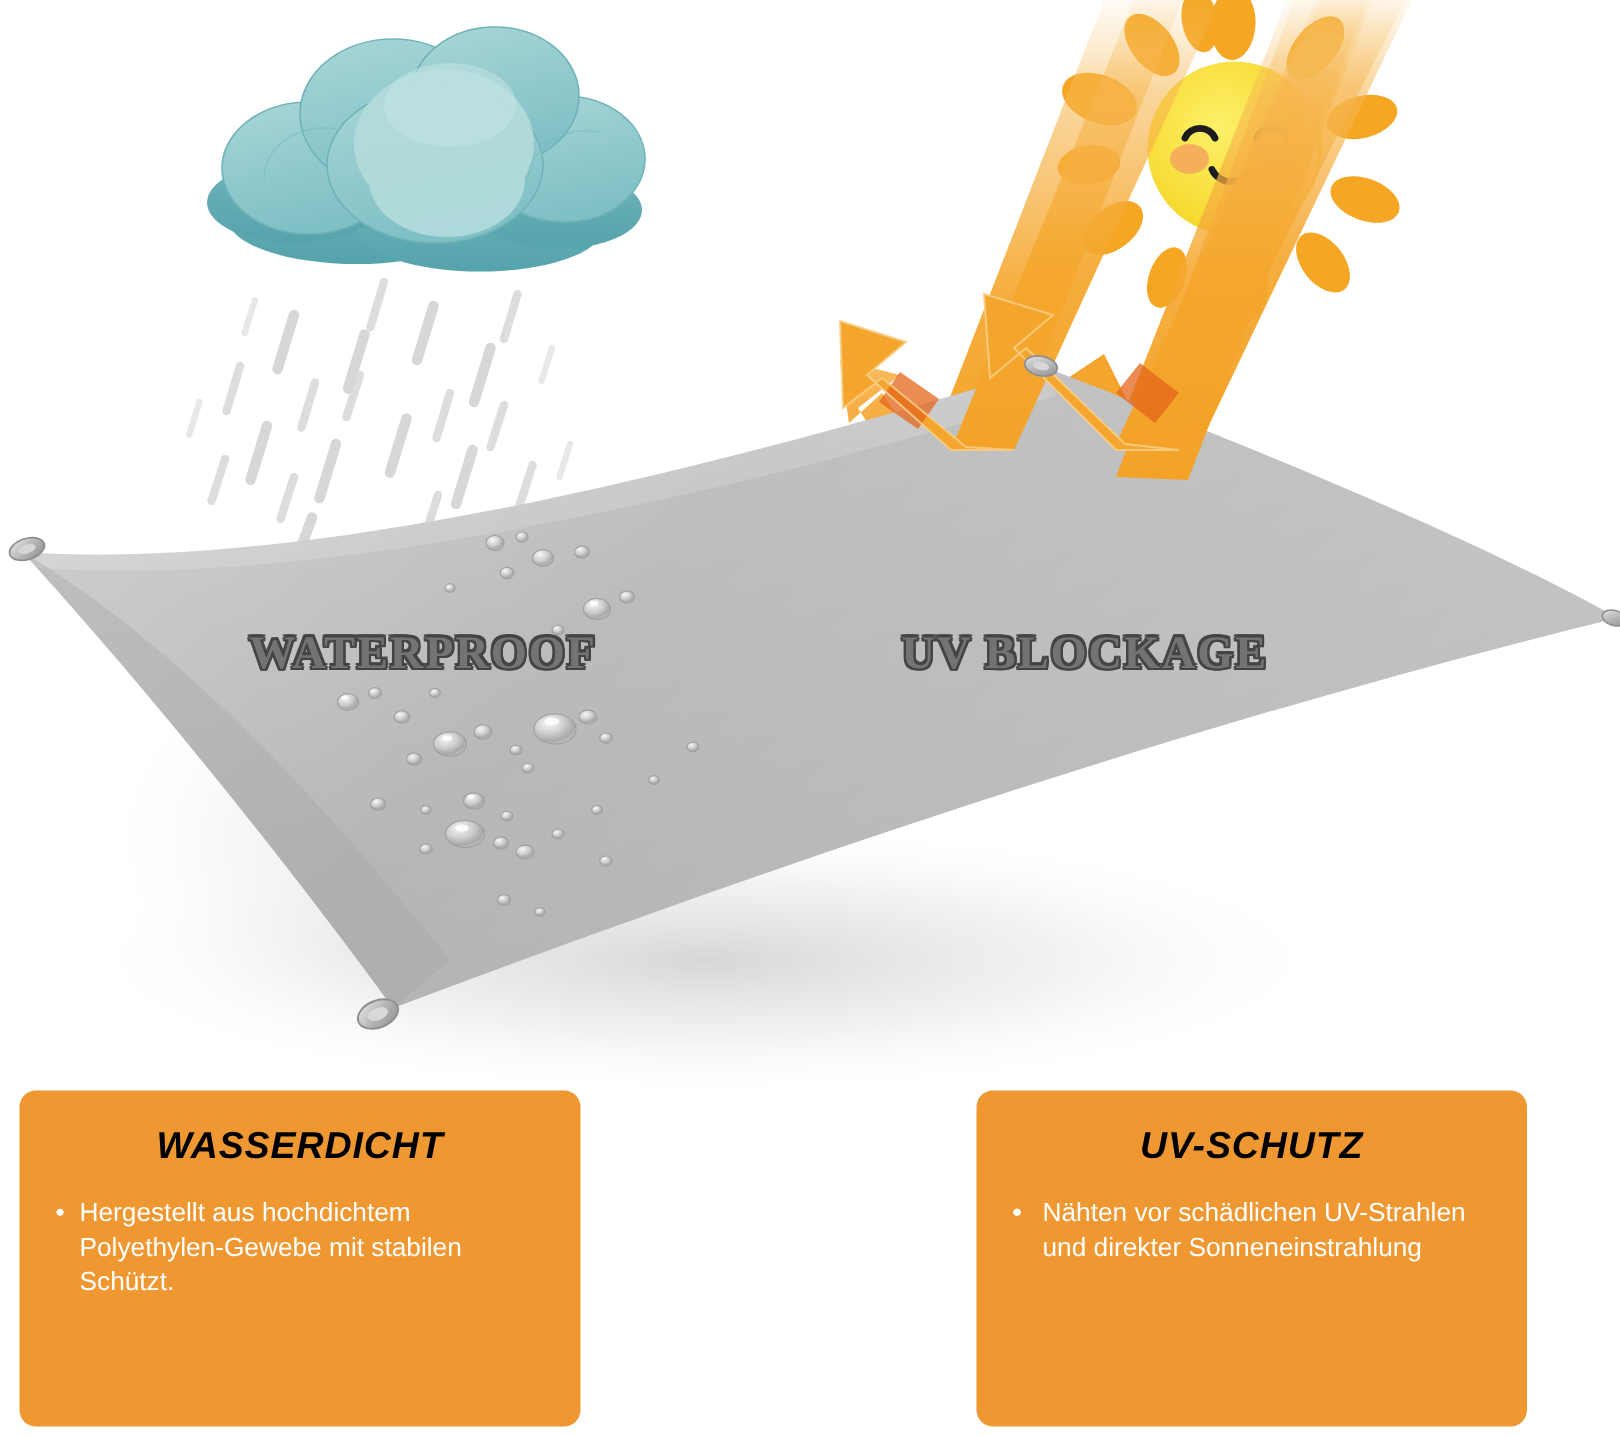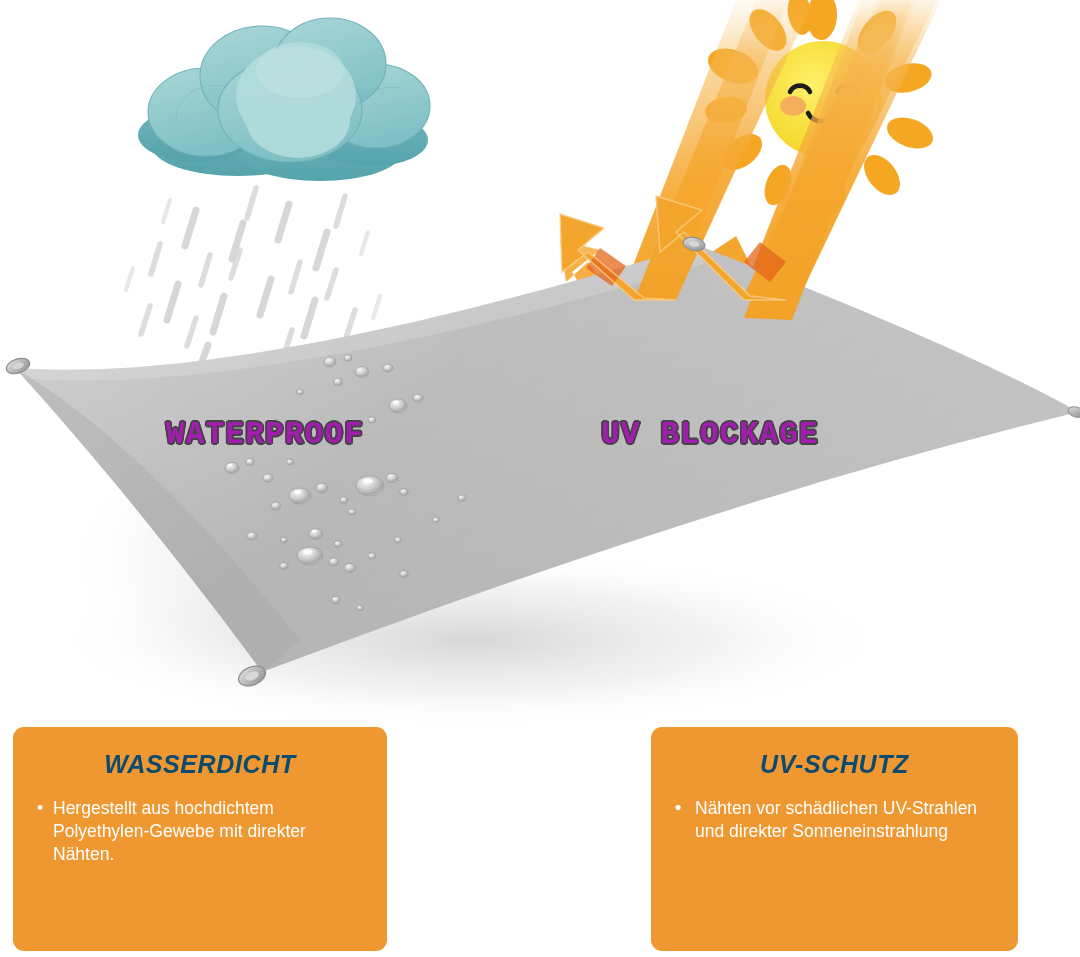--- a/index.html
+++ b/index.html
@@ -22,25 +22,25 @@
   .layer {
     position: absolute;
     left: 0;
     top: 0;
     width: 1080px;
     height: 957px;
   }
   
   .sail-label {
     position: absolute;
-    font-family: Liberation Mono, monospace;
+    font-family: Liberation Serif, serif;
     font-weight: bold;
     font-size: 31px;
     letter-spacing: 1.2px;
-    color: #a21caf;
+    color: #737373;
     white-space: nowrap;
     -webkit-text-stroke: 1.6px #3a3a3a;
     paint-order: stroke fill;
     text-shadow:
       -1.4px -1.4px 0 #444, 1.4px -1.4px 0 #444,
       -1.4px  1.4px 0 #444, 1.4px  1.4px 0 #444,
        0     -1.6px 0 #444, 0      1.6px 0 #444,
       -1.6px  0     0 #444, 1.6px  0     0 #444;
   }
   #label-waterproof { left: 166px; top: 417px; }
@@ -68,21 +68,21 @@
     height: 224px;
     padding: 18px 20px 16px 20px;
   }
   .card-title {
     font-family: "Liberation Sans", sans-serif;
     font-weight: bold;
     font-style: italic;
     font-size: 25px;
     letter-spacing: 0.6px;
     text-align: center;
-    color: #0c4a6e;
+    color: #000000;
     margin: 6px 0 18px 0;
     line-height: 1.1;
   }
   .bullets {
     list-style: none;
     margin: 0;
     padding: 0;
   }
   .bullets li {
     position: relative;
@@ -488,21 +488,21 @@
 
   <div class="sail-label" id="label-waterproof">WATERPROOF</div>
 
   <div class="sail-label" id="label-uvblockage">UV BLOCKAGE</div>
 
   <div class="card" id="card-waterproof">
     <div class="card-title">WASSERDICHT</div>
     <ul class="bullets">
       <li>
         <span class="dot">•</span>
-        <span>Hergestellt aus hochdichtem Polyethylen-Gewebe mit direkter Nähten.</span>
+        <span>Hergestellt aus hochdichtem Polyethylen-Gewebe mit stabilen Schützt.</span>
       </li>
     </ul>
   </div>
 
   <div class="card" id="card-uv">
     <div class="card-title">UV-SCHUTZ</div>
     <ul class="bullets">
       <li>
         <span class="dot">•</span>
       </li>

